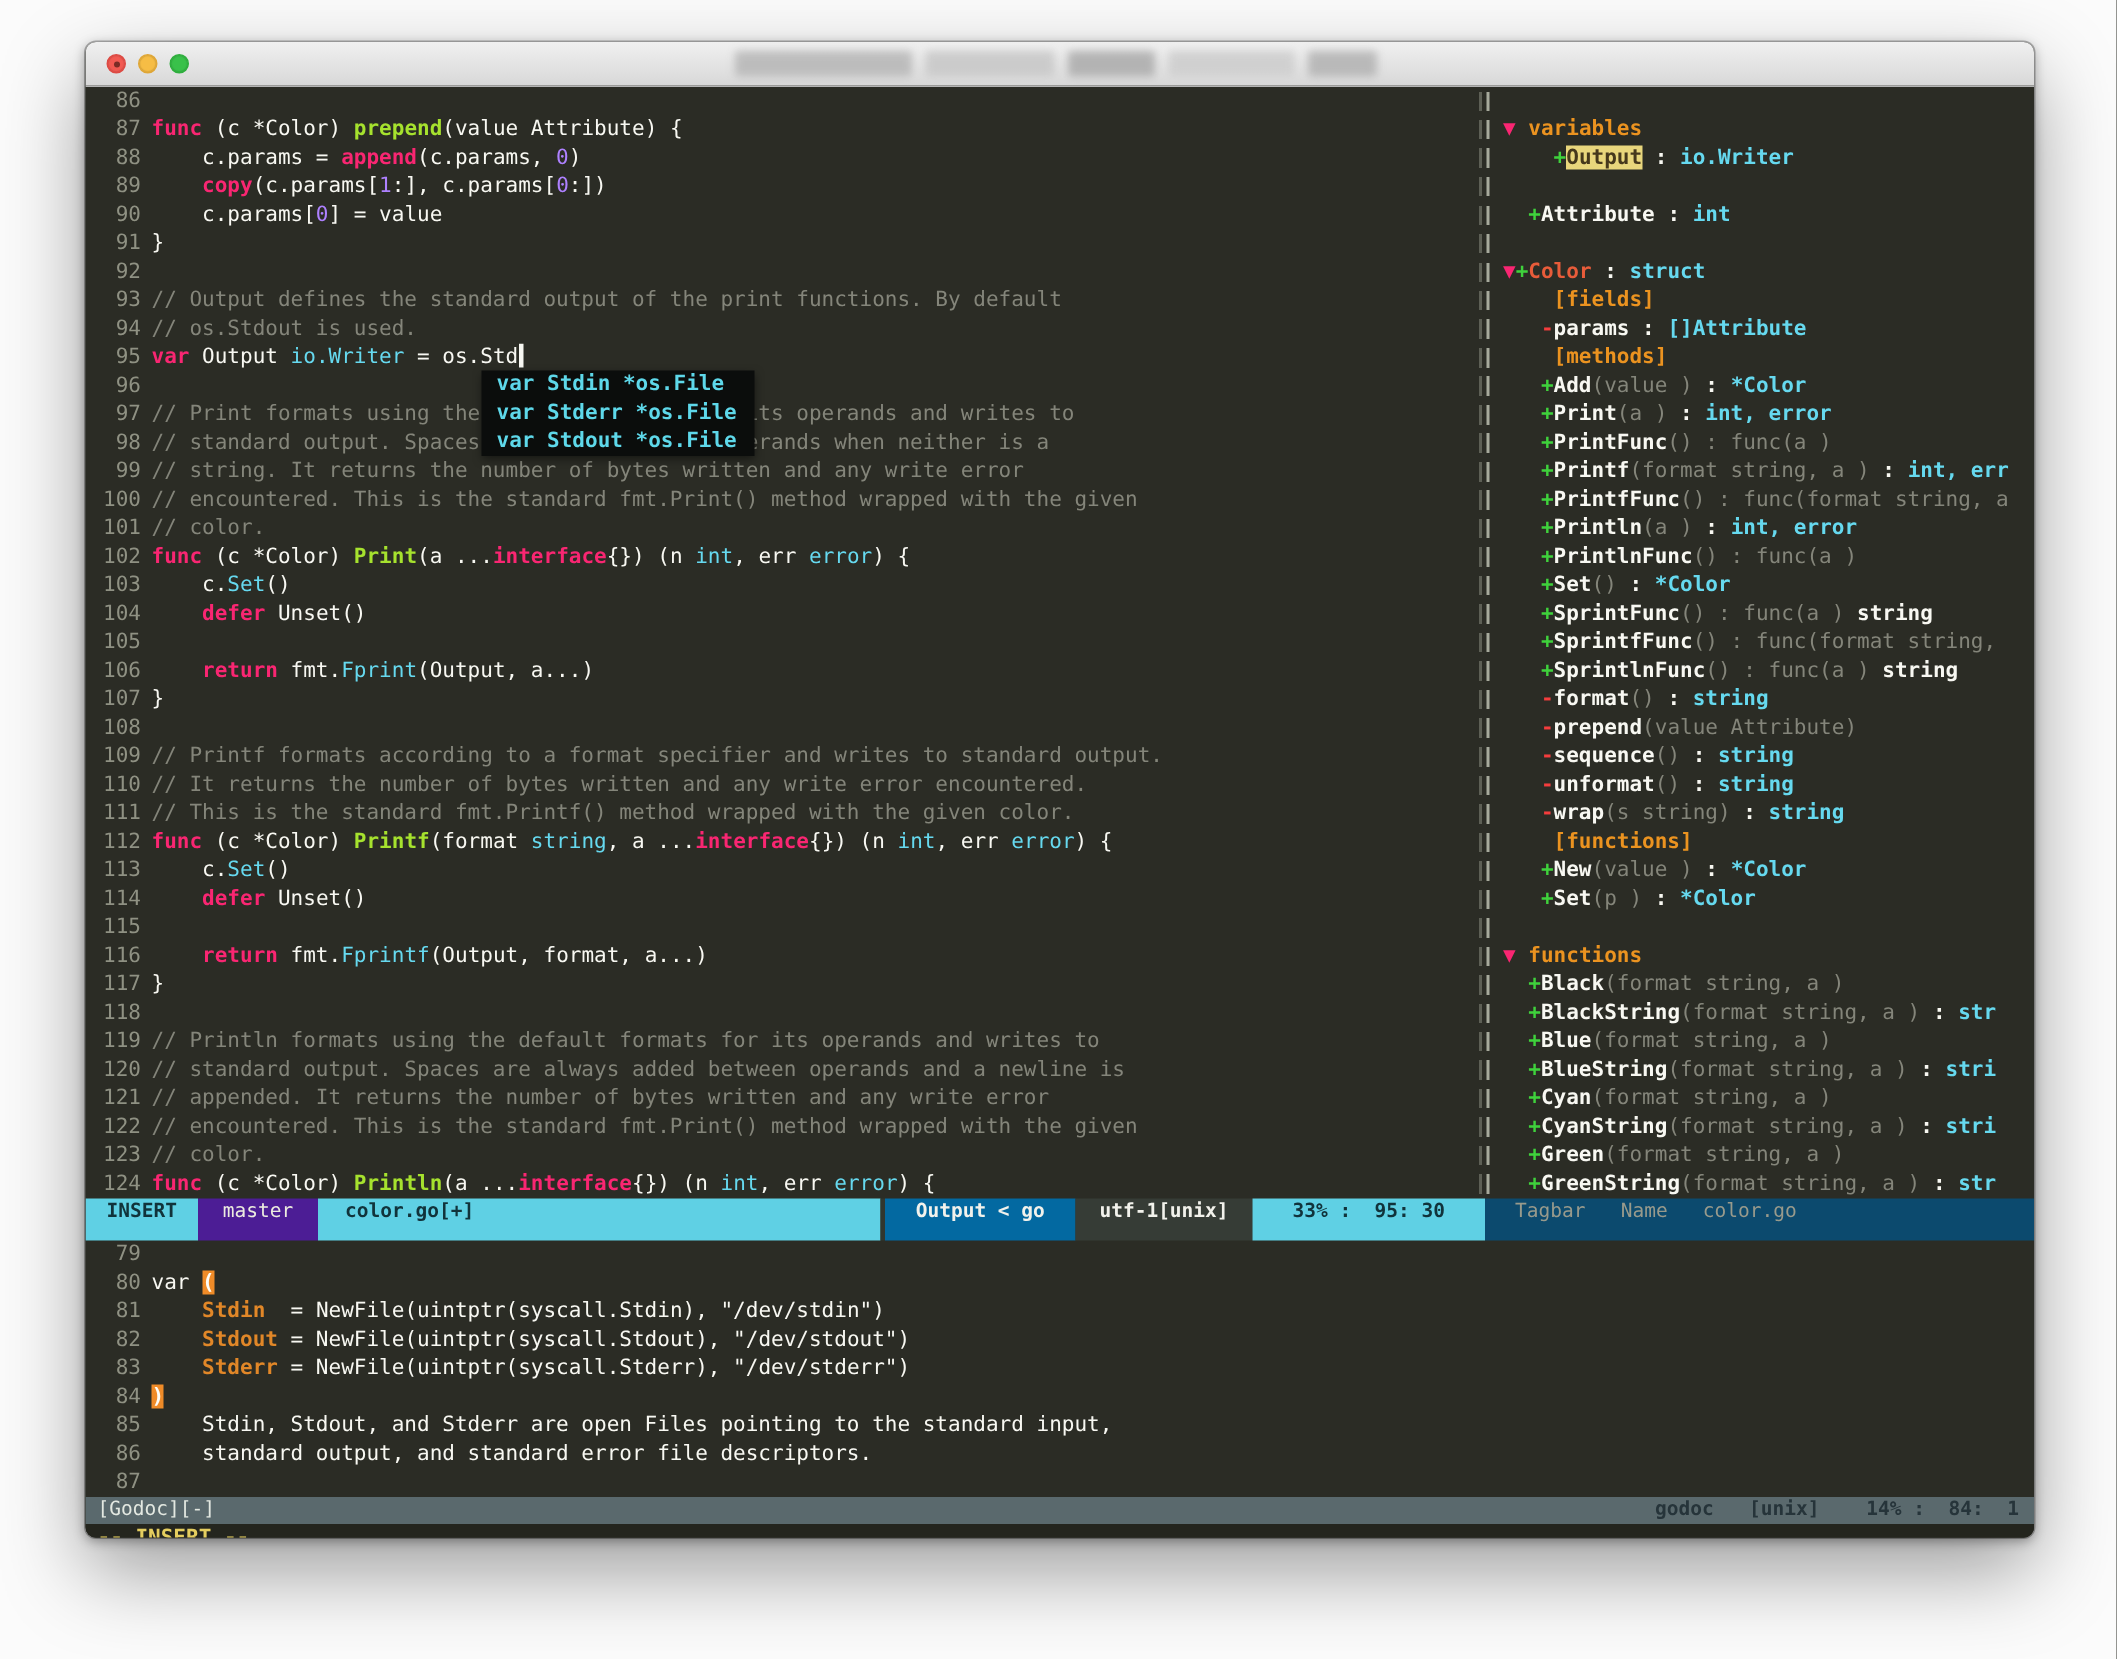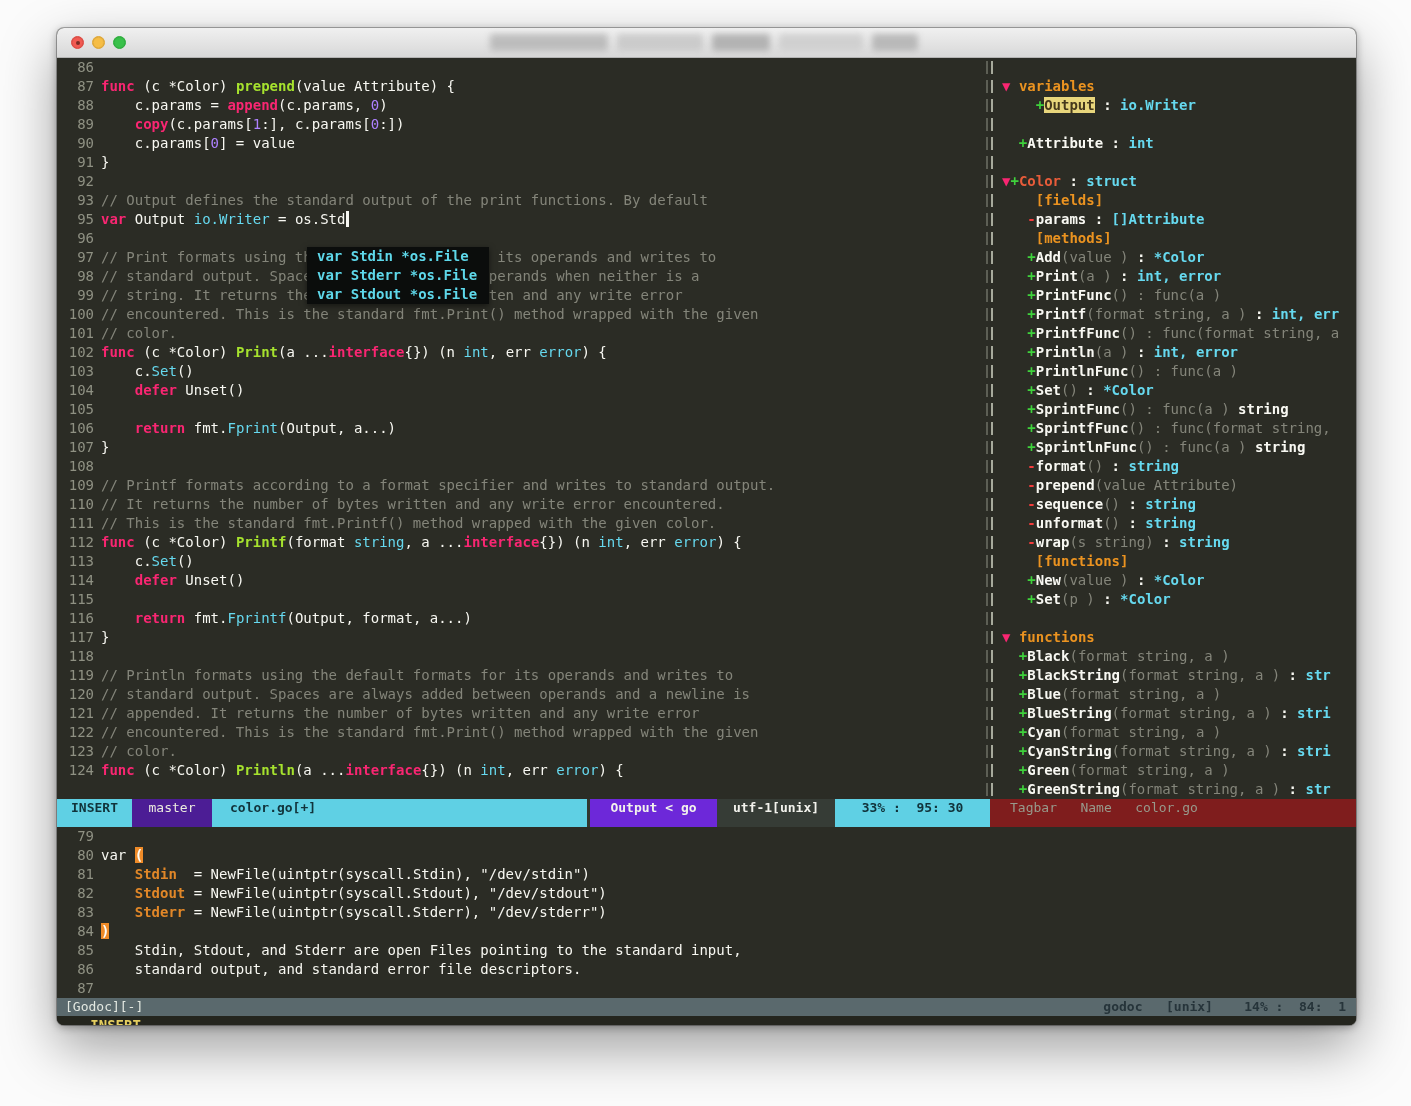--- a/index.html
+++ b/index.html
@@ -31,21 +31,21 @@
   .c-fn{color:#a6e22e;font-weight:bold;}
   .c-ty{color:#66d9ef;}
   .c-num{color:#ae81ff;}
   .c-com{color:#84857a;}
   .c-fg{color:#f8f8f2;}
   .c-id{color:#e18728;font-weight:bold;}
   .c-mp{background:#ef8b28;color:#fdfdf8;font-weight:bold;}
   .c-cursor{display:inline-block;width:3px;height:16px;background:#f6f6f1;vertical-align:-3px;margin-left:1px;}
 
   
-  .popup{position:absolute;left:250px;top:189px;background:#0b0d0c;color:#5ed8ea;z-index:6;
+  .popup{position:absolute;left:264px;top:189px;background:#0b0d0c;color:#5ed8ea;z-index:6;
          padding:0 12px 0 10px;box-shadow:0 2px 6px rgba(0,0,0,.5);}
   .popup .item{height:19px;white-space:pre;font-weight:bold;}
 
   
   .vsep{width:11px;flex:0 0 auto;position:relative;}
   .vsep .l1,.vsep .l2{position:absolute;top:0;bottom:0;width:2px;
         background:repeating-linear-gradient(180deg, transparent 0 3px, #5d5f55 3px 16px, transparent 16px 19px);}
   .vsep .l1{left:1px;}
   .vsep .l2{left:6px;background:repeating-linear-gradient(180deg, transparent 0 3px, #a7aa9c 3px 16px, transparent 16px 19px);}
 
@@ -65,24 +65,24 @@
   .t-cur{color:#e85c3a;font-weight:bold;}
 
   
   .statusbar{height:28px;display:flex;flex:0 0 auto;font:13px/18px "DejaVu Sans Mono", monospace;}
   .sb{white-space:pre;overflow:hidden;}
   .sb-cyan{background:#5fd0e4;color:#11333b;font-weight:bold;text-align:center;}
   .sb-mode{width:75px;flex:0 0 auto;}
   .sb-branch{width:80px;flex:0 0 auto;background:#4c1d95;color:#ececdf;text-align:center;}
   .sb-file{width:375px;flex:0 0 auto;text-align:left;padding-left:18px;box-sizing:border-box;}
   .sb-gap{width:3px;flex:0 0 auto;background:#31372f;}
-  .sb-word{width:127px;flex:0 0 auto;background:#6d28d9;color:#f2f2ec;font-weight:bold;text-align:center;}
+  .sb-word{width:127px;flex:0 0 auto;background:#0369a1;color:#f2f2ec;font-weight:bold;text-align:center;}
   .sb-enc{width:118px;flex:0 0 auto;background:#363c36;color:#f2f2ec;font-weight:bold;text-align:center;}
   .sb-pos{width:155px;flex:0 0 auto;}
-  .sb-tagbar{flex:1;background:#7f1d1d;color:#989a8c;padding-left:20px;box-sizing:border-box;}
+  .sb-tagbar{flex:1;background:#0c4a6e;color:#989a8c;padding-left:20px;box-sizing:border-box;}
 
   
   .godoc-win{height:171px;overflow:hidden;flex:0 0 auto;}
   .godoc-status{height:18px;flex:0 0 auto;background:#5a696d;display:flex;justify-content:space-between;
                 font:13px/18px "DejaVu Sans Mono", monospace;gap:16px;}
   .godoc-status .left{color:#e3e8e1;padding-left:8px;white-space:pre;}
   .godoc-status .right{color:#26343a;padding-right:10px;white-space:pre;font-weight:bold;}
 
   
   .cmdline{height:20px;flex:0 0 auto;background:#24251e;color:#e5ce5f;font-weight:bold;
@@ -120,20 +120,21 @@
             <div class="item">var Stdout *os.File</div>
           </div>
       <div class="row"><span class="lnum">86</span></div>
           <div class="row"><span class="lnum">87</span><span class="c-kw">func</span><span class="c-fg"> (c *Color) </span><span class="c-fn">prepend</span><span class="c-fg">(value Attribute) {</span></div>
           <div class="row"><span class="lnum">88</span><span class="c-fg">    c.params = </span><span class="c-kw">append</span><span class="c-fg">(c.params, </span><span class="c-num">0</span><span class="c-fg">)</span></div>
           <div class="row"><span class="lnum">89</span><span class="c-fg">    </span><span class="c-kw">copy</span><span class="c-fg">(c.params[</span><span class="c-num">1</span><span class="c-fg">:], c.params[</span><span class="c-num">0</span><span class="c-fg">:])</span></div>
           <div class="row"><span class="lnum">90</span><span class="c-fg">    c.params[</span><span class="c-num">0</span><span class="c-fg">] = value</span></div>
           <div class="row"><span class="lnum">91</span><span class="c-fg">}</span></div>
           <div class="row"><span class="lnum">92</span></div>
           <div class="row"><span class="lnum">93</span><span class="c-com">// Output defines the standard output of the print functions. By default</span></div>
+          <div class="row"><span class="lnum">94</span><span class="c-com">// os.Stdout is used.</span></div>
           <div class="row"><span class="lnum">95</span><span class="c-kw">var</span><span class="c-fg"> Output </span><span class="c-ty">io.Writer</span><span class="c-fg"> = os.Std</span><span class="c-cursor"></span></div>
           <div class="row"><span class="lnum">96</span></div>
           <div class="row"><span class="lnum">97</span><span class="c-com">// Print formats using the default formats for its operands and writes to</span></div>
           <div class="row"><span class="lnum">98</span><span class="c-com">// standard output. Spaces are added between operands when neither is a</span></div>
           <div class="row"><span class="lnum">99</span><span class="c-com">// string. It returns the number of bytes written and any write error</span></div>
           <div class="row"><span class="lnum">100</span><span class="c-com">// encountered. This is the standard fmt.Print() method wrapped with the given</span></div>
           <div class="row"><span class="lnum">101</span><span class="c-com">// color.</span></div>
           <div class="row"><span class="lnum">102</span><span class="c-kw">func</span><span class="c-fg"> (c *Color) </span><span class="c-fn">Print</span><span class="c-fg">(a ...</span><span class="c-kw">interface</span><span class="c-fg">{}) (n </span><span class="c-ty">int</span><span class="c-fg">, err </span><span class="c-ty">error</span><span class="c-fg">) {</span></div>
           <div class="row"><span class="lnum">103</span><span class="c-fg">    c.</span><span class="c-ty">Set</span><span class="c-fg">()</span></div>
           <div class="row"><span class="lnum">104</span><span class="c-fg">    </span><span class="c-kw">defer</span><span class="c-fg"> Unset()</span></div>

